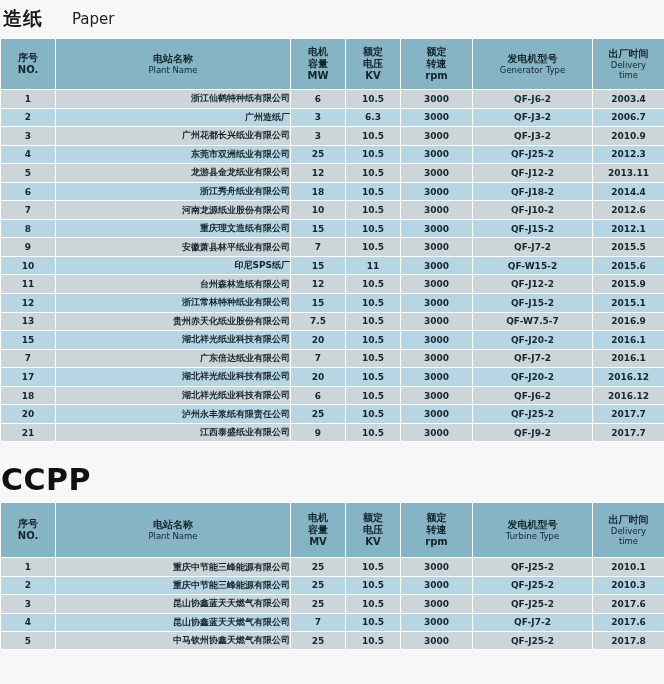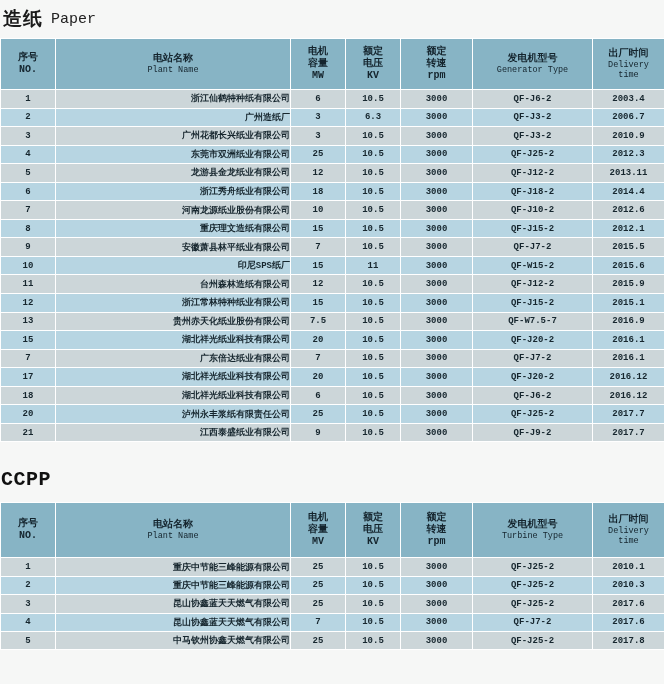--- a/index.html
+++ b/index.html
@@ -2,41 +2,41 @@
 <html><head>
 <meta charset="utf-8">
 <style>
   html, body {
     margin: 0; padding: 0;
     width: 664px; height: 684px;
     background: #f6f7f6;
     font-family: "DejaVu Sans", sans-serif;
     overflow: hidden;
   }
-  .page { width: 664px; height: 684px; font-family: Liberation Mono, monospace; }
+  .page { width: 664px; height: 684px; }
 
   
   .title-paper {
     height: 38px;
     display: flex; align-items: center; gap: 8px;
     padding-left: 3px; box-sizing: border-box;
   }
   .title-zh {
     font-size: 19px; font-weight: bold; color: #1b1b1b; letter-spacing: 1px;
   }
   .title-en {
-    font-size: 15px; color: #222; font-weight: normal;
+    font-size: 15px; color: #222; font-weight: normal; margin-left: 21px;
   }
   .title-ccpp {
     height: 60px;
     display: flex; align-items: center;
     padding: 14px 0 0 1px; box-sizing: border-box;
   }
   .title-ccpp .big {
-    font-size: 20px; font-weight: bold; color: #111; letter-spacing: 0.5px;
+    font-size: 30px; font-weight: bold; color: #111; letter-spacing: 0.5px;
   }
 
   
   table.data-table {
     border-collapse: collapse;
     table-layout: fixed;
     width: 664px;
   }
   table.data-table th, table.data-table td {
     border: 1px solid #ffffff;

